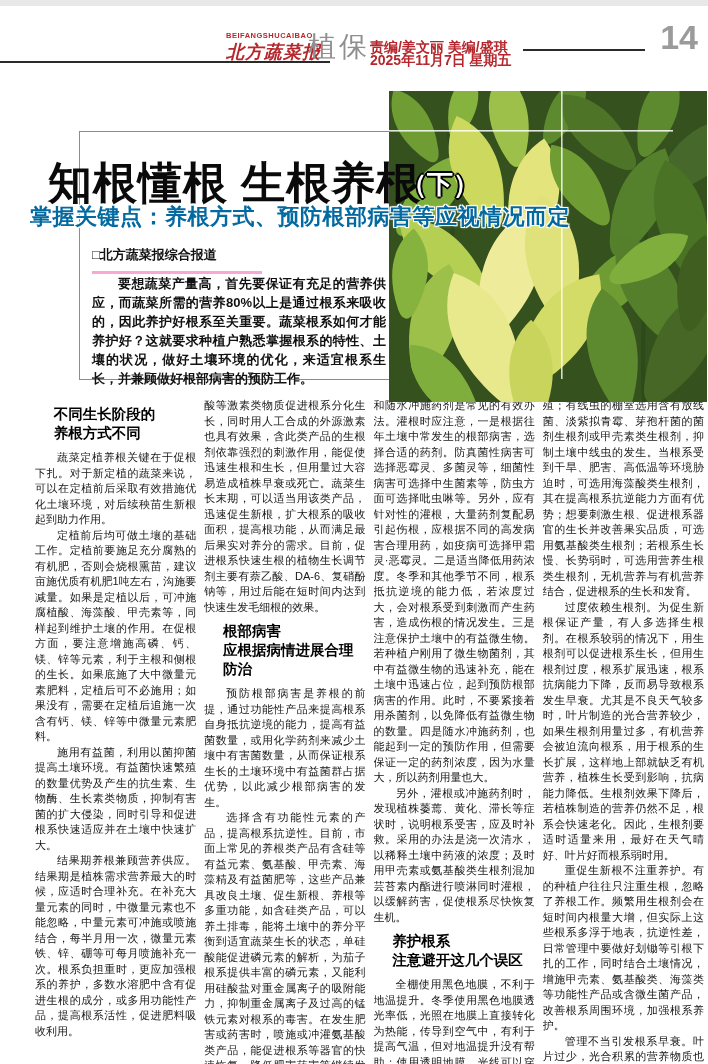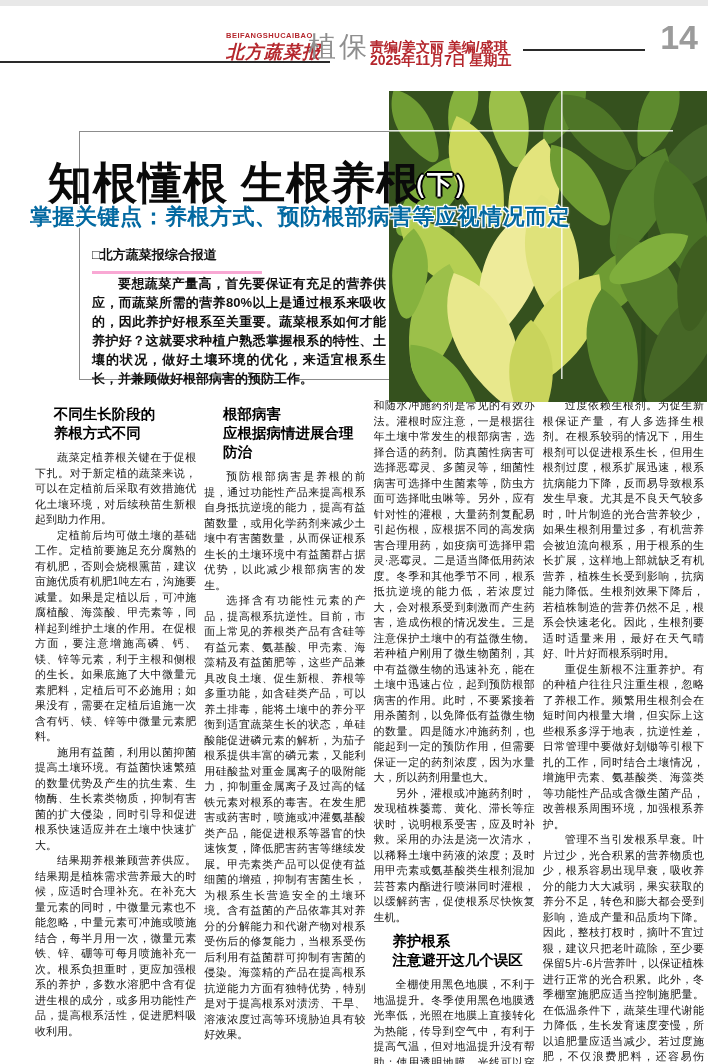--- a/index.html
+++ b/index.html
@@ -117,32 +117,34 @@
   <main class="columns">
     <div class="col">
         <h3 class="heading">不同生长阶段的
 养根方式不同</h3>
         <p class="para">蔬菜定植养根关键在于促根下扎。对于新定植的蔬菜来说，可以在定植前后采取有效措施优化土壤环境，对后续秧苗生新根起到助力作用。</p>
         <p class="para">定植前后均可做土壤的基础工作。定植前要施足充分腐熟的有机肥，否则会烧根熏苗，建议亩施优质有机肥1吨左右，沟施要减量。如果是定植以后，可冲施腐植酸、海藻酸、甲壳素等，同样起到维护土壤的作用。在促根方面，要注意增施高磷、钙、镁、锌等元素，利于主根和侧根的生长。如果底施了大中微量元素肥料，定植后可不必施用；如果没有，需要在定植后追施一次含有钙、镁、锌等中微量元素肥料。</p>
         <p class="para">施用有益菌，利用以菌抑菌提高土壤环境。有益菌快速繁殖的数量优势及产生的抗生素、生物酶、生长素类物质，抑制有害菌的扩大侵染，同时引导和促进根系快速适应并在土壤中快速扩大。</p>
         <p class="para">结果期养根兼顾营养供应。结果期是植株需求营养最大的时候，应适时合理补充。在补充大量元素的同时，中微量元素也不能忽略，中量元素可冲施或喷施结合，每半月用一次，微量元素铁、锌、硼等可每月喷施补充一次。根系负担重时，更应加强根系的养护，多数水溶肥中含有促进生根的成分，或多用功能性产品，提高根系活性，促进肥料吸收利用。</p>
       </div>
     <div class="col">
+        <p class="cont">酸等激素类物质促进根系分化生长，同时用人工合成的外源激素也具有效果，含此类产品的生根剂依靠强烈的刺激作用，能促使迅速生根和生长，但用量过大容易造成植株早衰或死亡。蔬菜生长末期，可以适当用该类产品，迅速促生新根，扩大根系的吸收面积，提高根功能，从而满足最后果实对养分的需求。目前，促进根系快速生根的植物生长调节剂主要有萘乙酸、DA-6、复硝酚钠等，用过后能在短时间内达到快速生发毛细根的效果。</p>
         <h3 class="heading">根部病害
 应根据病情进展合理防治</h3>
         <p class="para">预防根部病害是养根的前提，通过功能性产品来提高根系自身抵抗逆境的能力，提高有益菌数量，或用化学药剂来减少土壤中有害菌数量，从而保证根系生长的土壤环境中有益菌群占据优势，以此减少根部病害的发生。</p>
         <p class="para">选择含有功能性元素的产品，提高根系抗逆性。目前，市面上常见的养根类产品有含硅等有益元素、氨基酸、甲壳素、海藻精及有益菌肥等，这些产品兼具改良土壤、促生新根、养根等多重功能，如含硅类产品，可以养土排毒，能将土壤中的养分平衡到适宜蔬菜生长的状态，单硅酸能促进磷元素的解析，为茄子根系提供丰富的磷元素，又能利用硅酸盐对重金属离子的吸附能力，抑制重金属离子及过高的锰铁元素对根系的毒害。在发生肥害或药害时，喷施或冲灌氨基酸类产品，能促进根系等器官的快速恢复，降低肥害药害等继续发展。甲壳素类产品可以促使有益细菌的增殖，抑制有害菌生长，为根系生长营造安全的土壤环境。含有益菌的产品依靠其对养分的分解能力和代谢产物对根系受伤后的修复能力，当根系受伤后利用有益菌群可抑制有害菌的侵染。海藻精的产品在提高根系抗逆能力方面有独特优势，特别是对于提高根系对渍涝、干旱、溶液浓度过高等环境胁迫具有较好效果。</p>
       </div>
     <div class="col">
         <p class="cont">和随水冲施药剂是常见的有效办法。灌根时应注意，一是根据往年土壤中常发生的根部病害，选择合适的药剂。防真菌性病害可选择恶霉灵、多菌灵等，细菌性病害可选择中生菌素等，防虫方面可选择吡虫啉等。另外，应有针对性的灌根，大量药剂复配易引起伤根，应根据不同的高发病害合理用药，如疫病可选择甲霜灵·恶霉灵。二是适当降低用药浓度。冬季和其他季节不同，根系抵抗逆境的能力低，若浓度过大，会对根系受到刺激而产生药害，造成伤根的情况发生。三是注意保护土壤中的有益微生物。若种植户刚用了微生物菌剂，其中有益微生物的迅速补充，能在土壤中迅速占位，起到预防根部病害的作用。此时，不要紧接着用杀菌剂，以免降低有益微生物的数量。四是随水冲施药剂，也能起到一定的预防作用，但需要保证一定的药剂浓度，因为水量大，所以药剂用量也大。</p>
         <p class="para">另外，灌根或冲施药剂时，发现植株萎蔫、黄化、滞长等症状时，说明根系受害，应及时补救。采用的办法是浇一次清水，以稀释土壤中药液的浓度；及时用甲壳素或氨基酸类生根剂混加芸苔素内酯进行喷淋同时灌根，以缓解药害，促使根系尽快恢复生机。</p>
         <h3 class="heading">养护根系
 注意避开这几个误区</h3>
         <p class="para">全棚使用黑色地膜，不利于地温提升。冬季使用黑色地膜透光率低，光照在地膜上直接转化为热能，传导到空气中，有利于提高气温，但对地温提升没有帮助；使用透明地膜，光线可以穿透地膜，能有效提高土壤温度。黑色地膜除草效果好，若棚室中杂草较多，兼顾提升地温和除草效果，可选择黑白条形膜或专用除草地膜。已经覆盖黑色地膜的，建议将地膜卷起，提高地面见光，有助于提高地温。裸露地面，可用稻壳、碎秸秆等覆盖，提高地温，调节湿度。</p>
       </div>
     <div class="col">
+        <p class="cont">殖；有线虫的棚室选用含有放线菌、淡紫拟青霉、芽孢杆菌的菌剂生根剂或甲壳素类生根剂，抑制土壤中线虫的发生。当根系受到干旱、肥害、高低温等环境胁迫时，可选用海藻酸类生根剂，其在提高根系抗逆能力方面有优势；想要刺激生根、促进根系器官的生长并改善果实品质，可选用氨基酸类生根剂；若根系生长慢、长势弱时，可选用营养生根类生根剂，无机营养与有机营养结合，促进根系的生长和发育。</p>
         <p class="para">过度依赖生根剂。为促生新根保证产量，有人多选择生根剂。在根系较弱的情况下，用生根剂可以促进根系生长，但用生根剂过度，根系扩展迅速，根系抗病能力下降，反而易导致根系发生早衰。尤其是不良天气较多时，叶片制造的光合营养较少，如果生根剂用量过多，有机营养会被迫流向根系，用于根系的生长扩展，这样地上部就缺乏有机营养，植株生长受到影响，抗病能力降低。生根剂效果下降后，若植株制造的营养仍然不足，根系会快速老化。因此，生根剂要适时适量来用，最好在天气晴好、叶片好而根系弱时用。</p>
         <p class="para">重促生新根不注重养护。有的种植户往往只注重生根，忽略了养根工作。频繁用生根剂会在短时间内根量大增，但实际上这些根系多浮于地表，抗逆性差，日常管理中要做好划锄等引根下扎的工作，同时结合土壤情况，增施甲壳素、氨基酸类、海藻类等功能性产品或含微生菌产品，改善根系周围环境，加强根系养护。</p>
         <p class="para">管理不当引发根系早衰。叶片过少，光合积累的营养物质也少，根系容易出现早衰，吸收养分的能力大大减弱，果实获取的养分不足，转色和膨大都会受到影响，造成产量和品质均下降。因此，整枝打杈时，摘叶不宜过狠，建议只把老叶疏除，至少要保留5片-6片营养叶，以保证植株进行正常的光合积累。此外，冬季棚室施肥应适当控制施肥量。在低温条件下，蔬菜生理代谢能力降低，生长发育速度变慢，所以追肥量应适当减少。若过度施肥，不仅浪费肥料，还容易伤根，引发蔬菜黄叶、土壤盐害等问题。</p>
       </div>
   </main>
 
 </div>
 
 </body></html>

